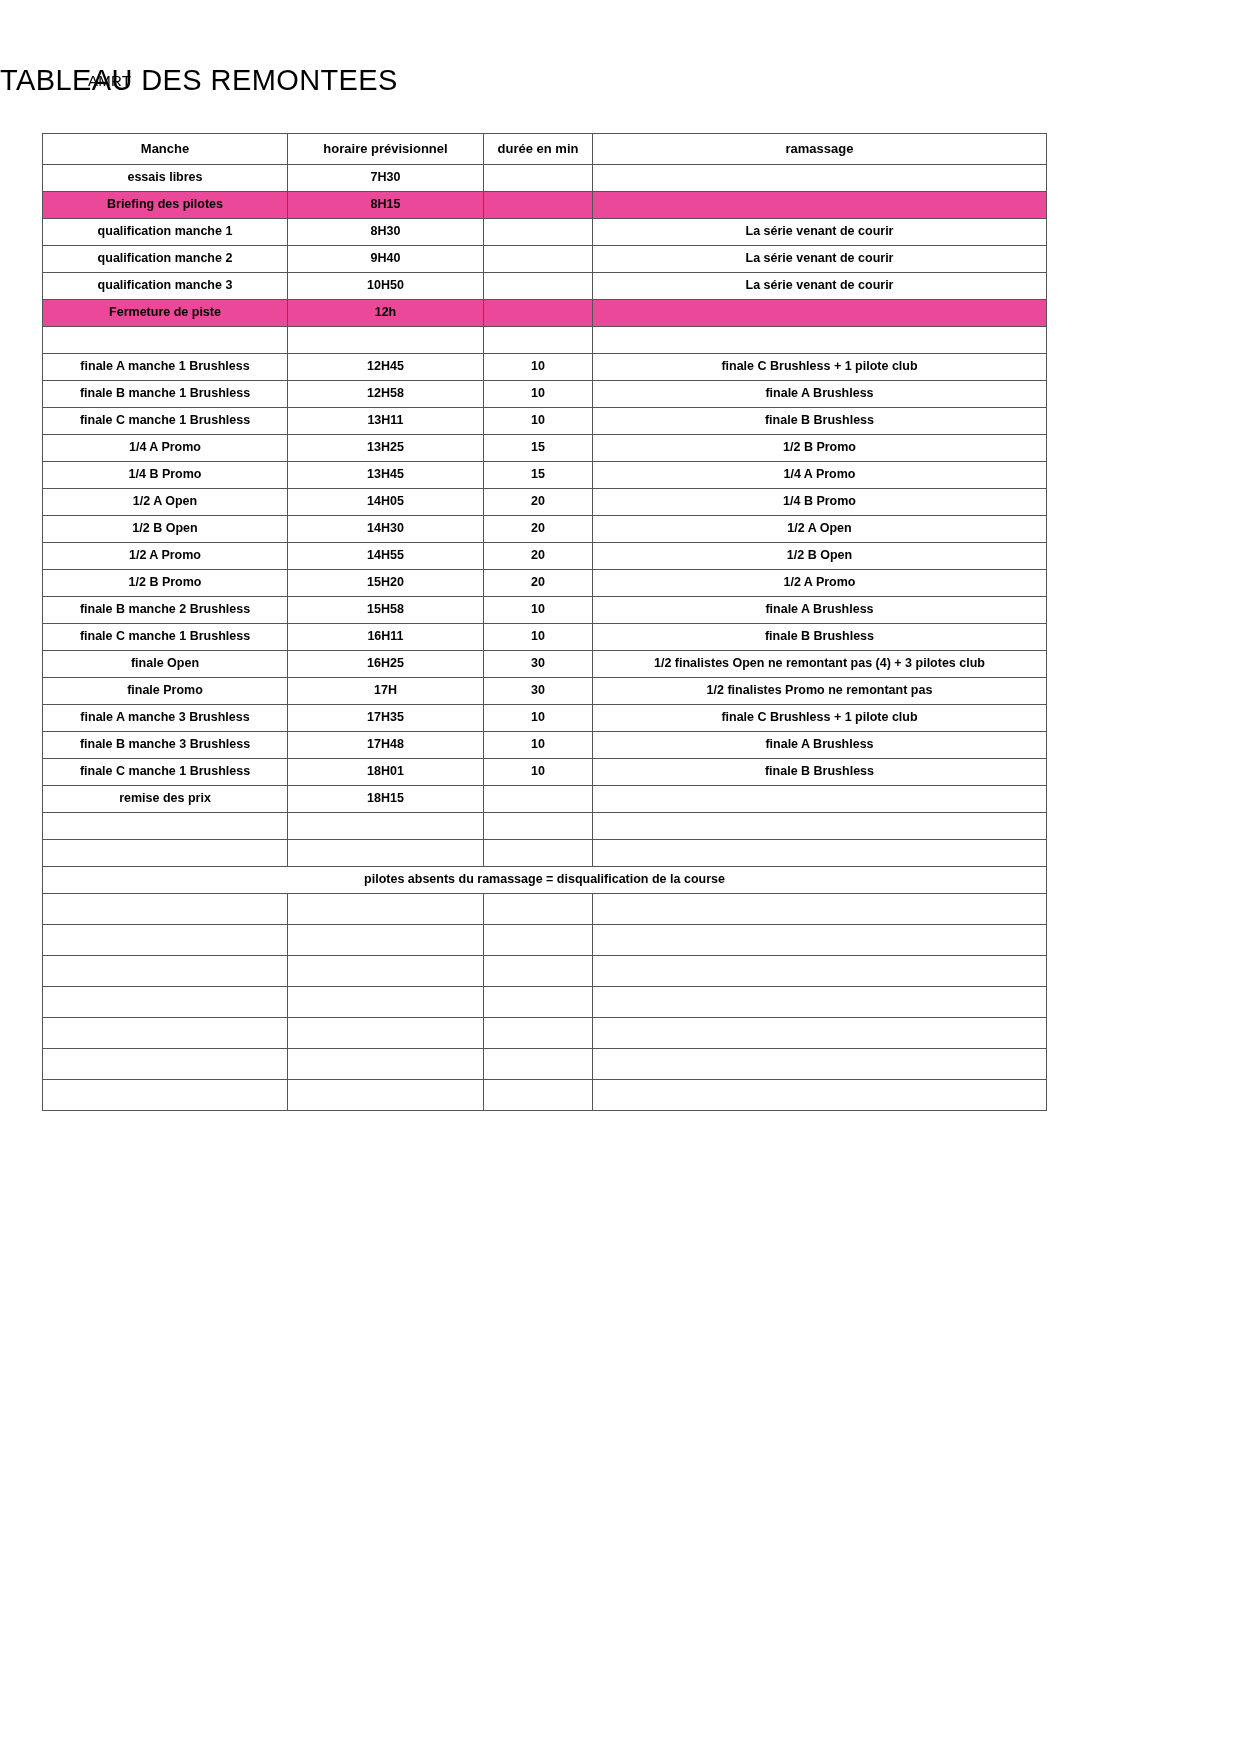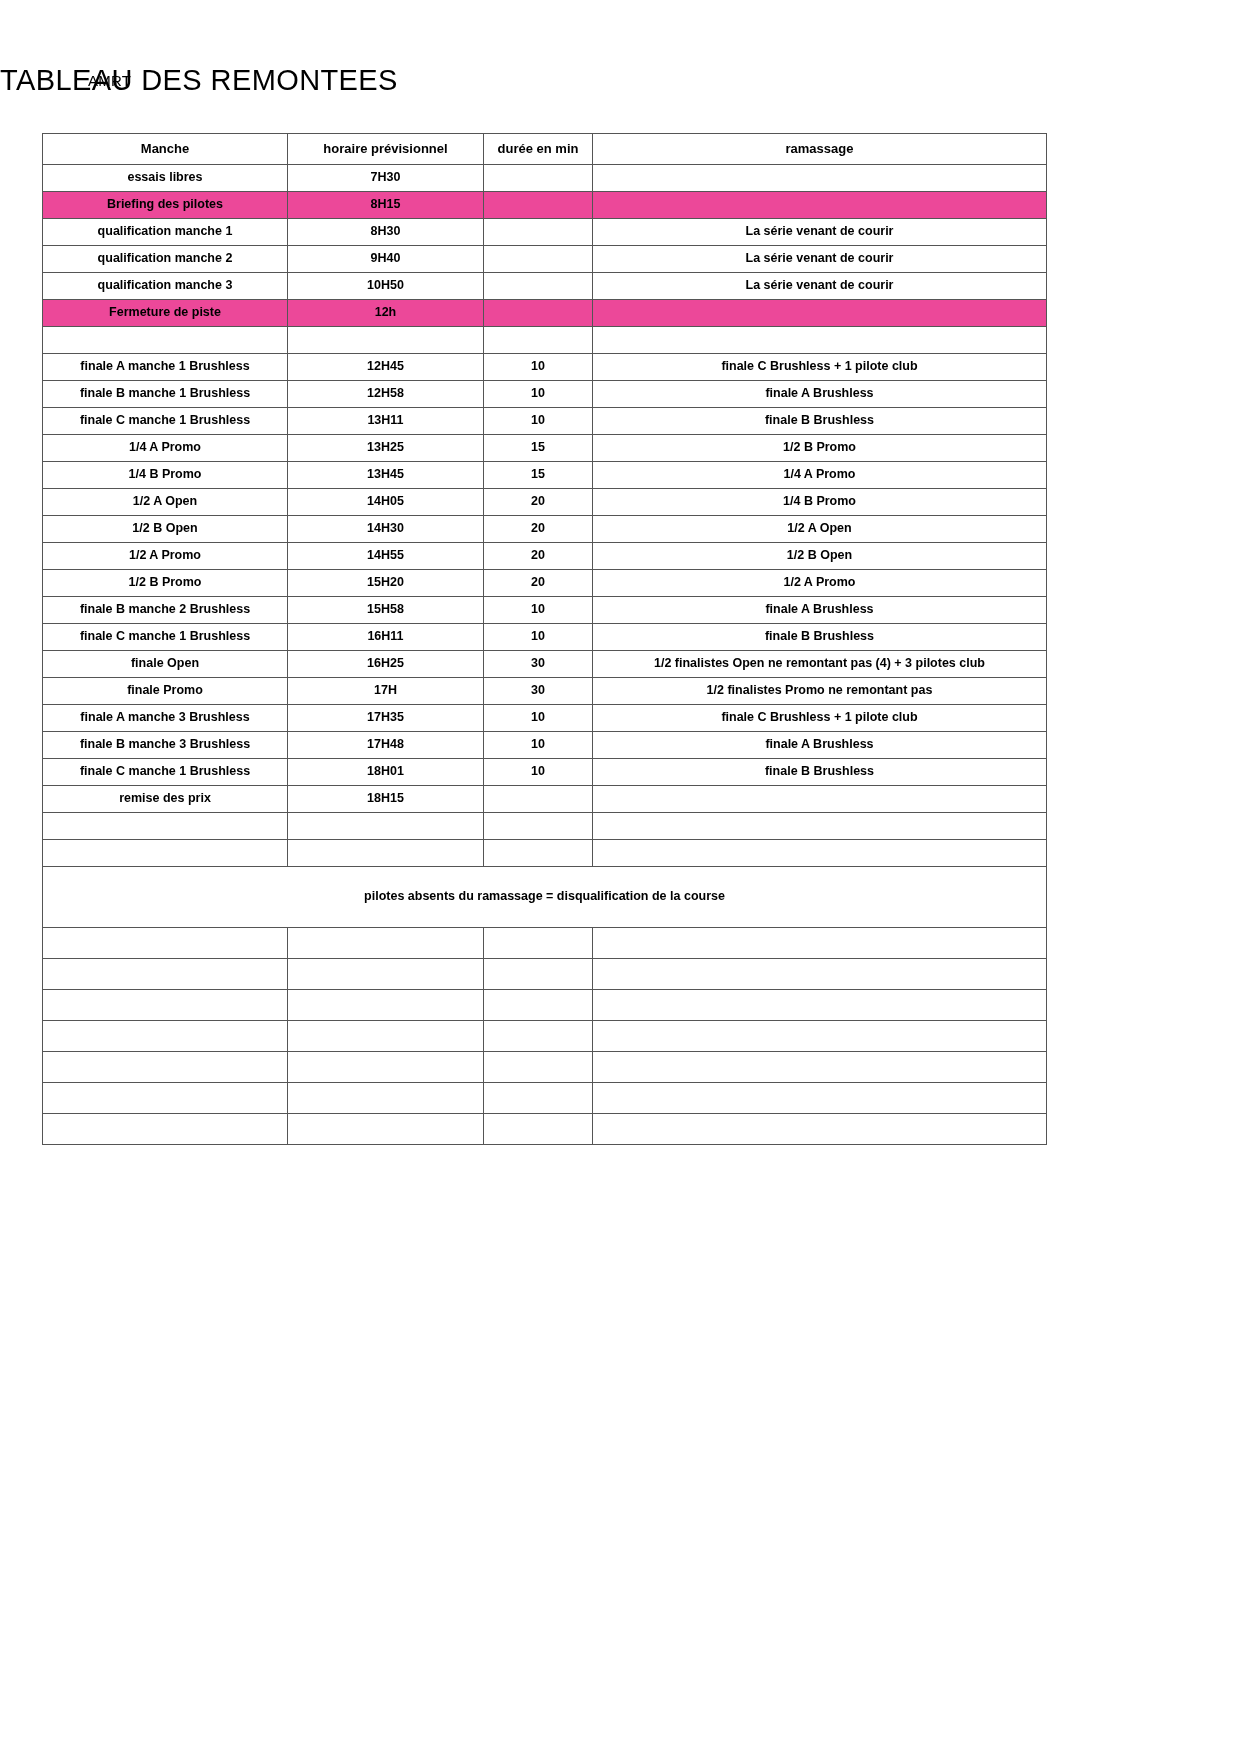--- a/index.html
+++ b/index.html
@@ -90,21 +90,21 @@
 
   .banner-row td {
     background: #ffff00;
     font-size: 24px;
     font-weight: bold;
     height: 32px;
     text-align: center;
     letter-spacing: 0px;
   }
   .banner-row td.banner-cell {
-    padding: 17px;
+    padding: 0;
   }
 </style>
 </head>
 <body>
 
 <div class="page">
 
   <div class="org-label">AMRT</div>
   <div class="doc-title">TABLEAU DES REMONTEES</div>
 

